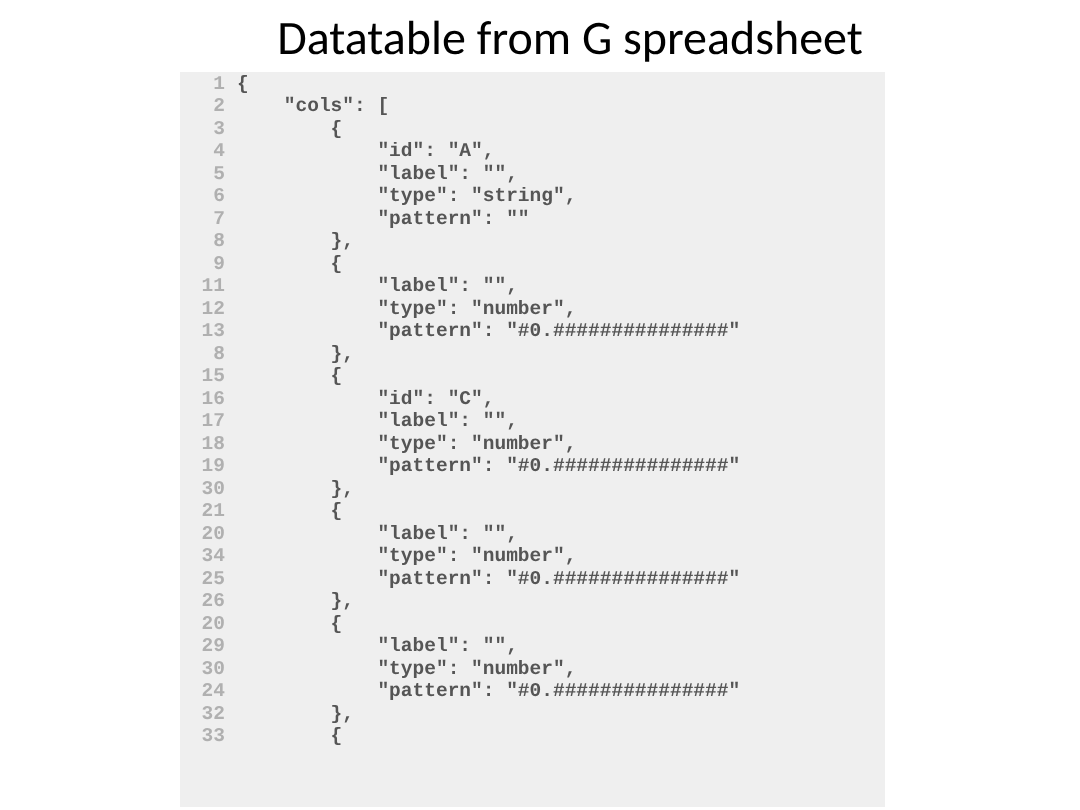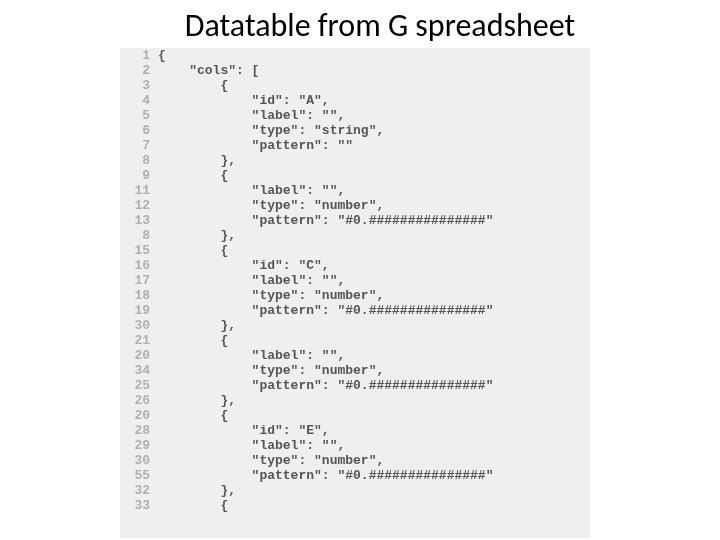--- a/index.html
+++ b/index.html
@@ -84,20 +84,19 @@
       <div class="code-row"><span class="ln">17</span><span class="code">            "label": "",</span></div>
       <div class="code-row"><span class="ln">18</span><span class="code">            "type": "number",</span></div>
       <div class="code-row"><span class="ln">19</span><span class="code">            "pattern": "#0.###############"</span></div>
       <div class="code-row"><span class="ln">30</span><span class="code">        },</span></div>
       <div class="code-row"><span class="ln">21</span><span class="code">        {</span></div>
       <div class="code-row"><span class="ln">20</span><span class="code">            "label": "",</span></div>
       <div class="code-row"><span class="ln">34</span><span class="code">            "type": "number",</span></div>
       <div class="code-row"><span class="ln">25</span><span class="code">            "pattern": "#0.###############"</span></div>
       <div class="code-row"><span class="ln">26</span><span class="code">        },</span></div>
       <div class="code-row"><span class="ln">20</span><span class="code">        {</span></div>
-      <div class="code-row"><span class="ln">28</span><span class="code">            "id": "E",</span></div>
       <div class="code-row"><span class="ln">29</span><span class="code">            "label": "",</span></div>
       <div class="code-row"><span class="ln">30</span><span class="code">            "type": "number",</span></div>
-      <div class="code-row"><span class="ln">55</span><span class="code">            "pattern": "#0.###############"</span></div>
+      <div class="code-row"><span class="ln">24</span><span class="code">            "pattern": "#0.###############"</span></div>
       <div class="code-row"><span class="ln">32</span><span class="code">        },</span></div>
       <div class="code-row"><span class="ln">33</span><span class="code">        {</span></div>
     </div>
 </div>
 
 </body></html>

